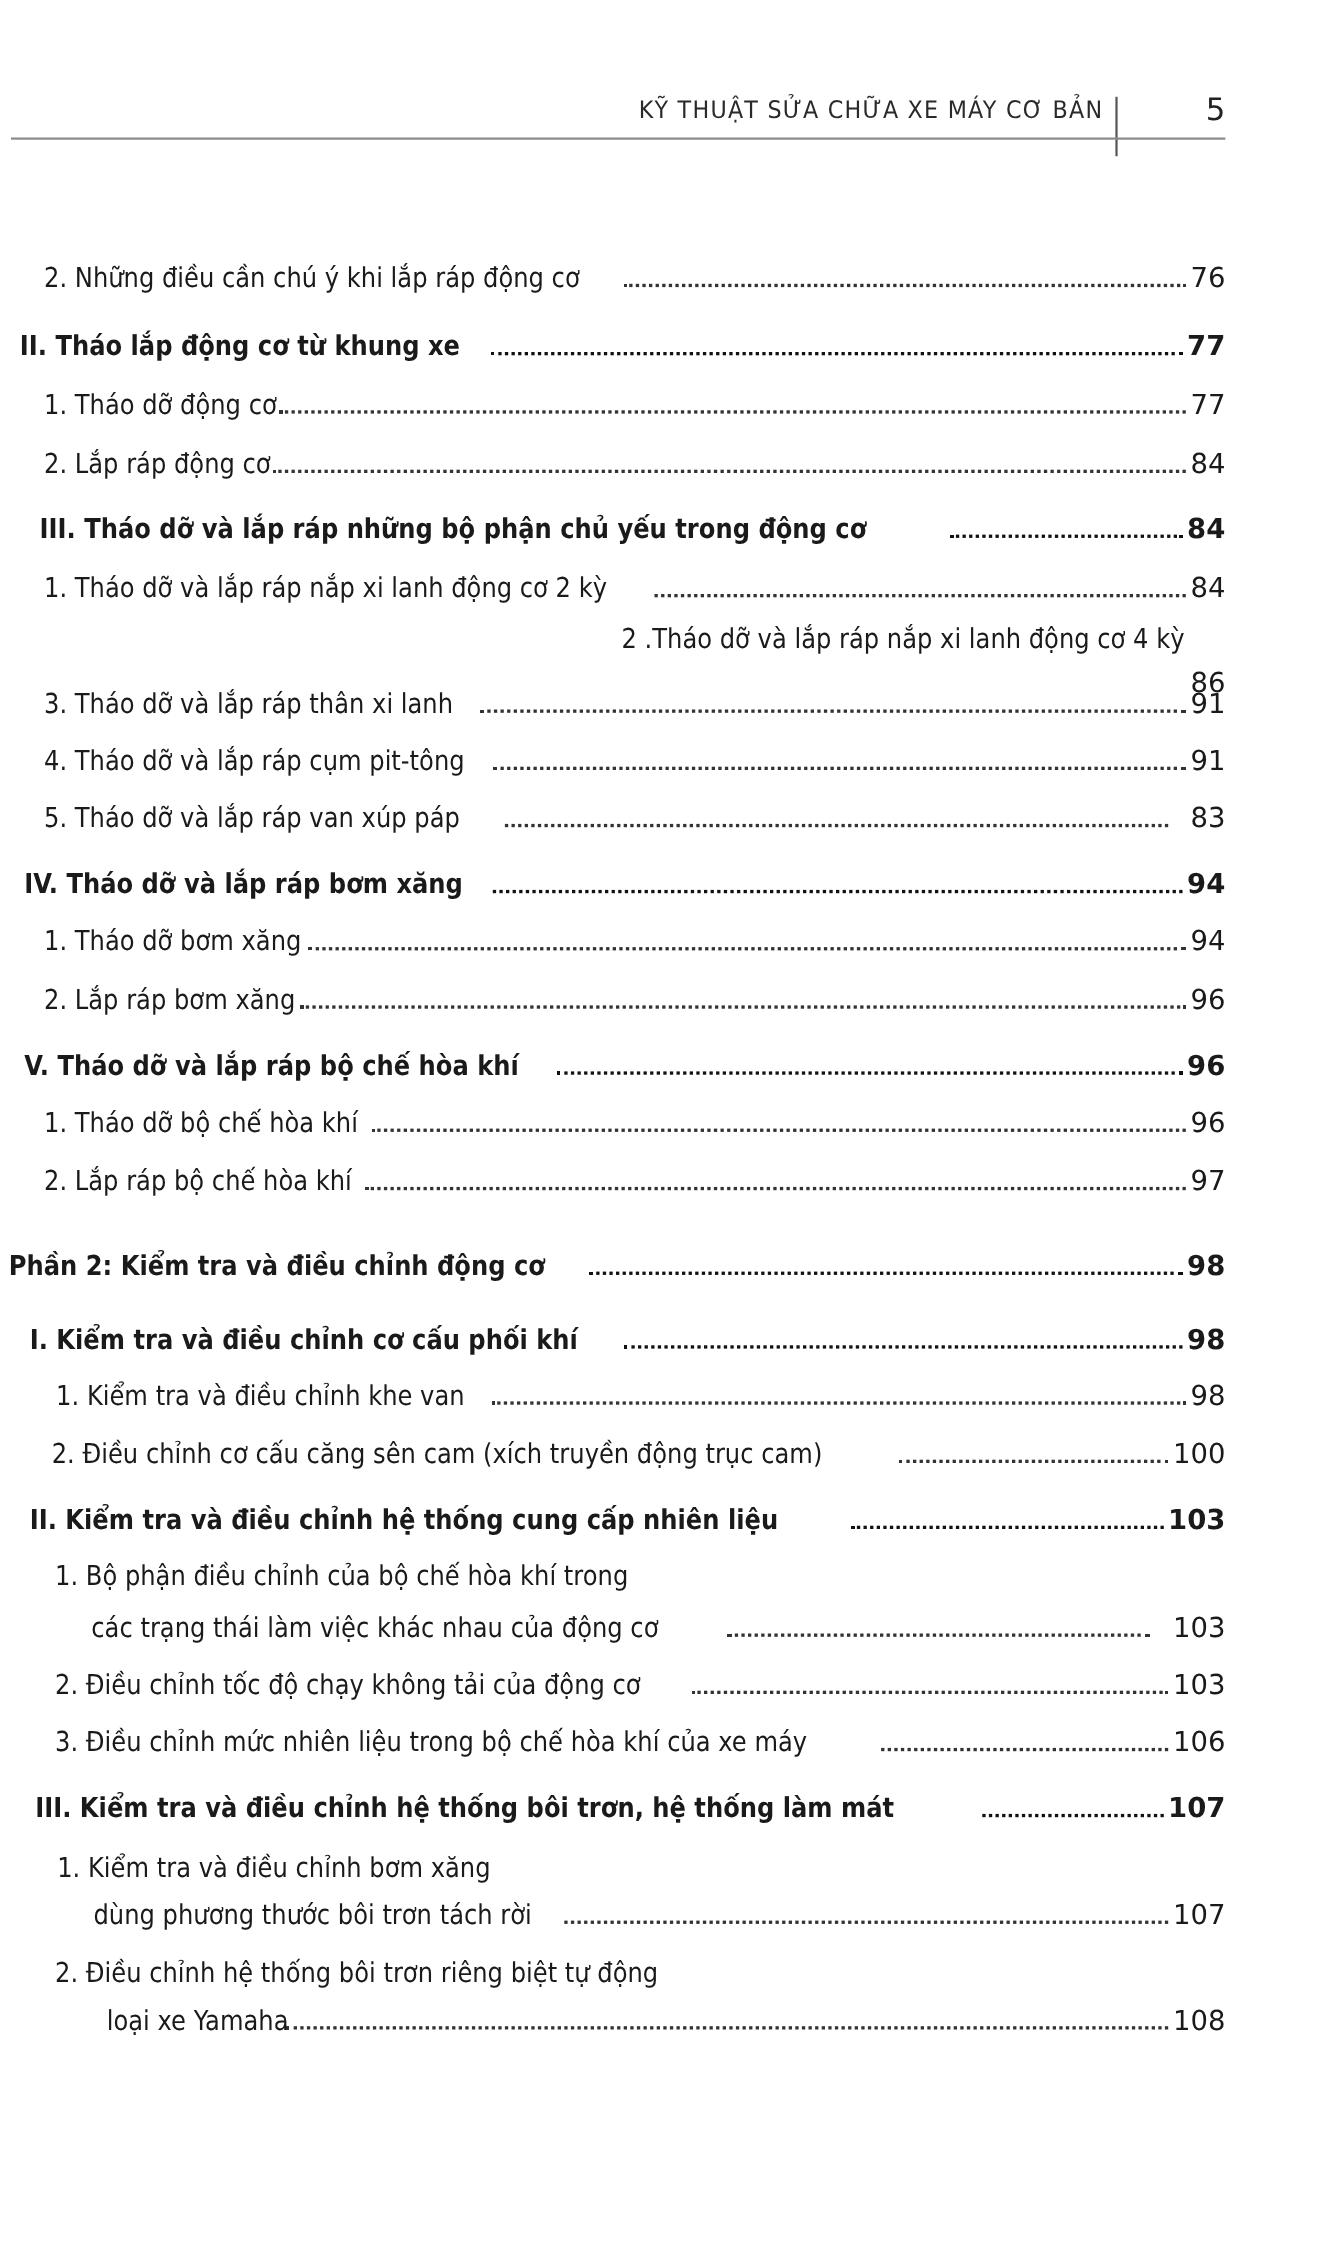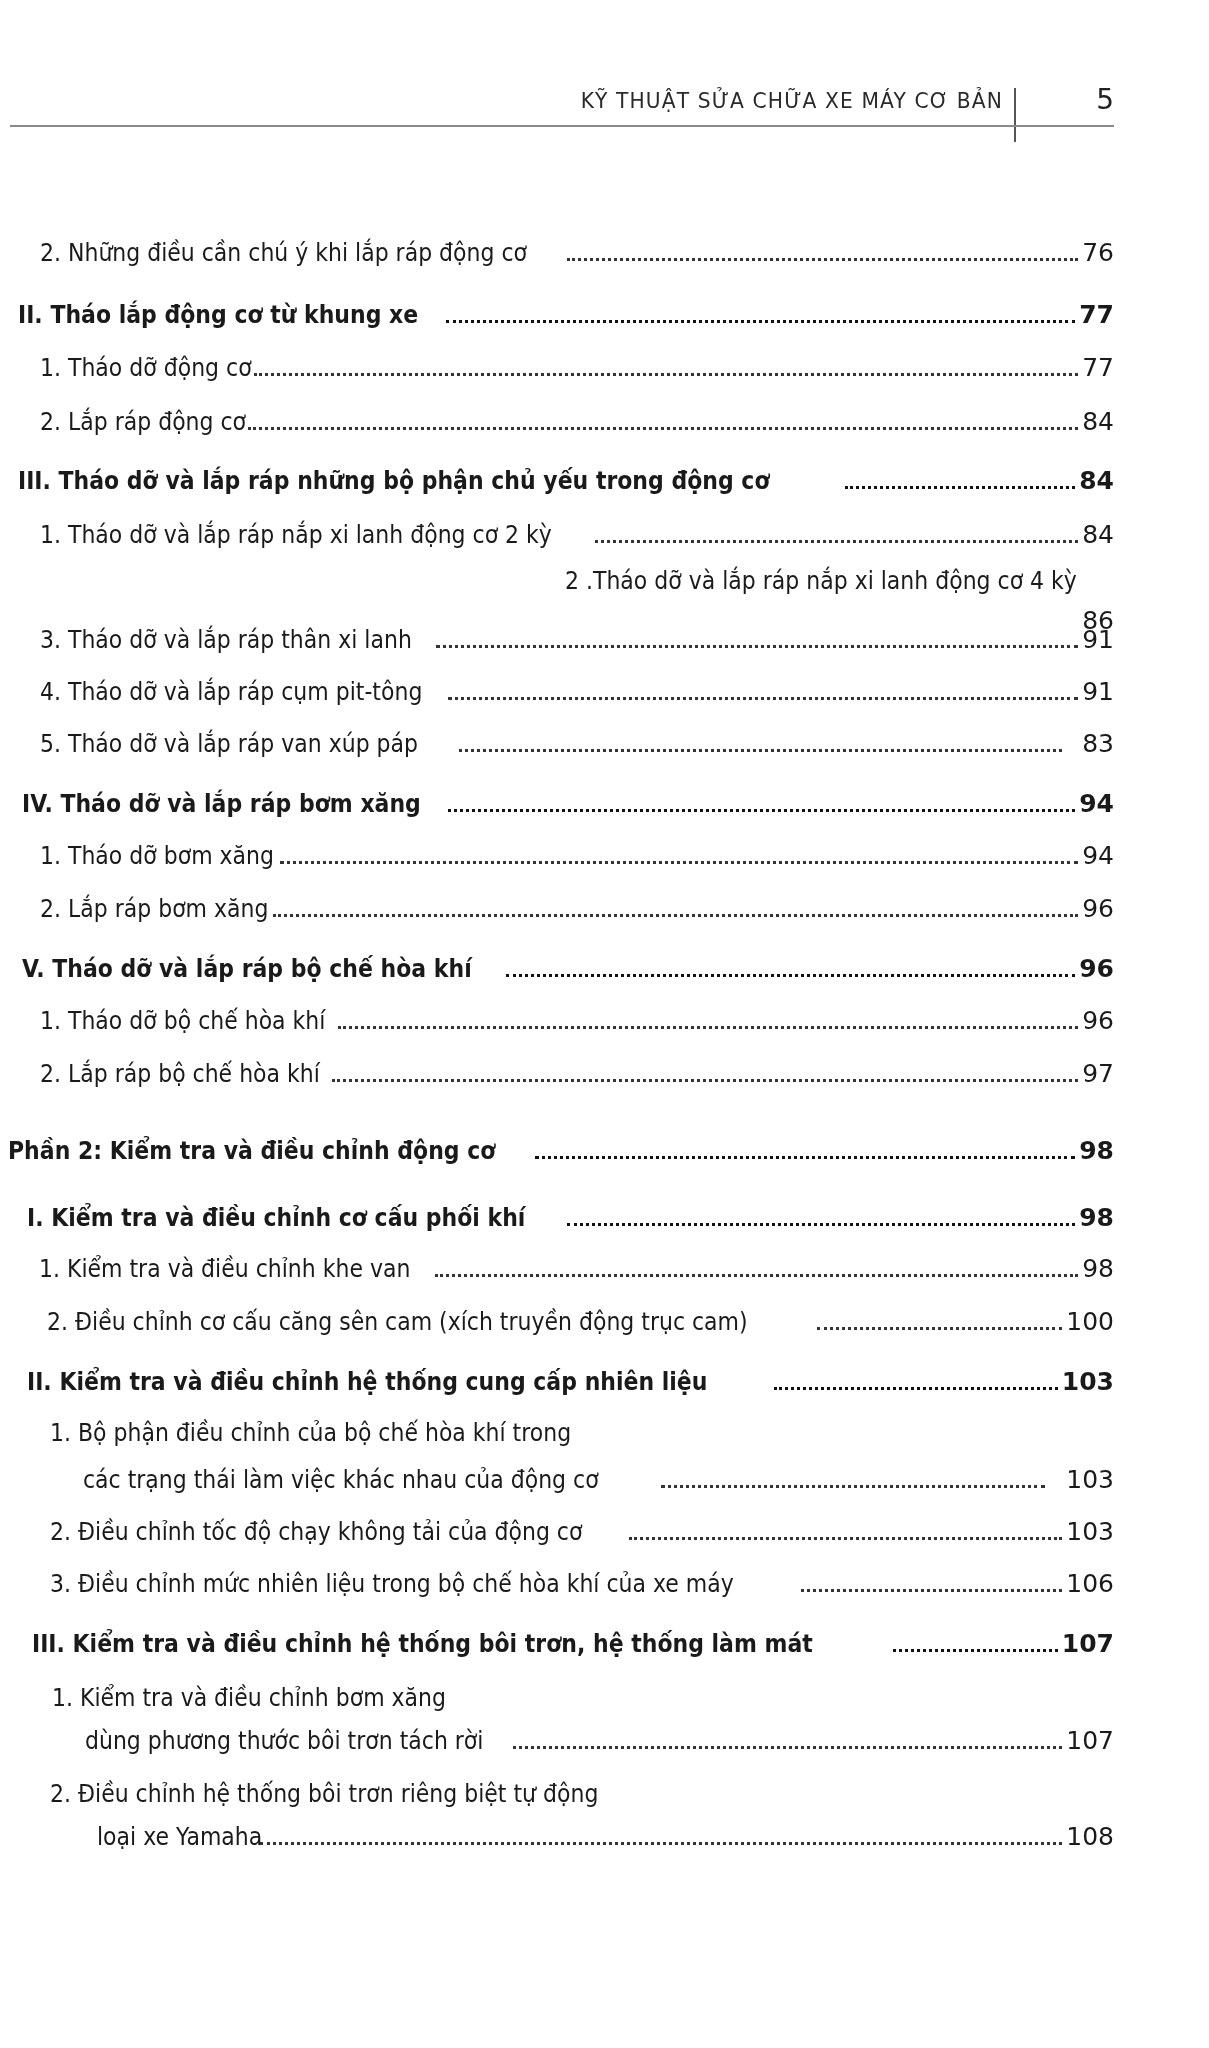--- a/index.html
+++ b/index.html
@@ -77,21 +77,21 @@
     <span class="toc-leader"></span>
     <span class="toc-page">77</span>
   </div>
 
   <div class="toc-row" style="left:40px; top:401px;">
     <span class="toc-label">2. Lắp ráp động cơ</span>
     <span class="toc-leader"></span>
     <span class="toc-page">84</span>
   </div>
 
-  <div class="toc-row bold" style="left:18px; top:460px;">
+  <div class="toc-row bold" style="left:36px; top:460px;">
     <span class="toc-label">III. Tháo dỡ và lắp ráp những bộ phận chủ yếu trong động cơ</span>
     <span class="toc-leader"></span>
     <span class="toc-page">84</span>
   </div>
 
   <div class="toc-row" style="left:40px; top:514px;">
     <span class="toc-label">1. Tháo dỡ và lắp ráp nắp xi lanh động cơ 2 kỳ</span>
     <span class="toc-leader"></span>
     <span class="toc-page">84</span>
   </div>
@@ -161,21 +161,21 @@
     <span class="toc-leader"></span>
     <span class="toc-page">98</span>
   </div>
 
   <div class="toc-row bold" style="left:27px; top:1197px;">
     <span class="toc-label">I. Kiểm tra và điều chỉnh cơ cấu phối khí</span>
     <span class="toc-leader"></span>
     <span class="toc-page">98</span>
   </div>
 
-  <div class="toc-row" style="left:39px; top:1248px;">
+  <div class="toc-row" style="left:51px; top:1248px;">
     <span class="toc-label">1. Kiểm tra và điều chỉnh khe van</span>
     <span class="toc-leader"></span>
     <span class="toc-page">98</span>
   </div>
 
   <div class="toc-row" style="left:47px; top:1301px;">
     <span class="toc-label">2. Điều chỉnh cơ cấu căng sên cam (xích truyền động trục cam)</span>
     <span class="toc-leader"></span>
     <span class="toc-page">100</span>
   </div>

